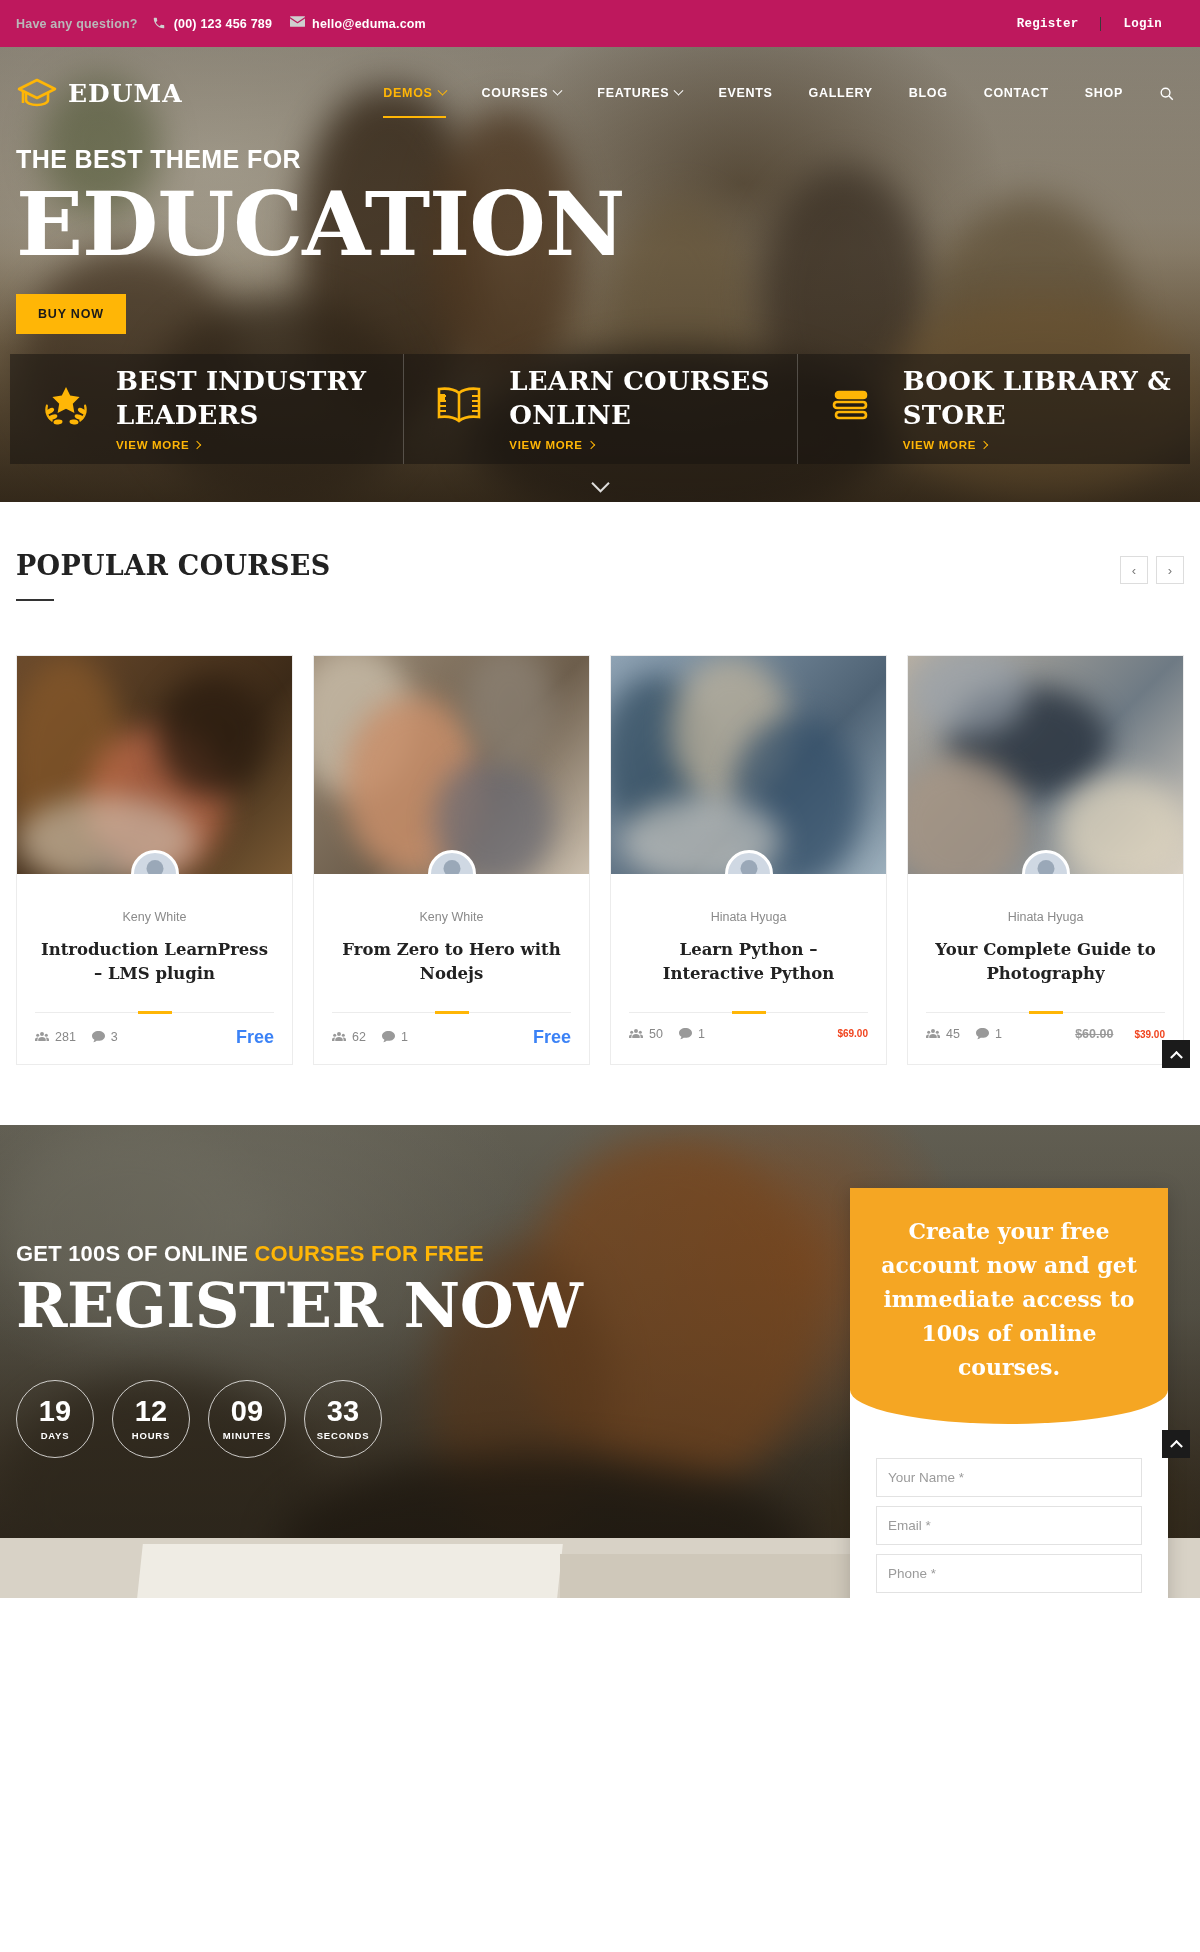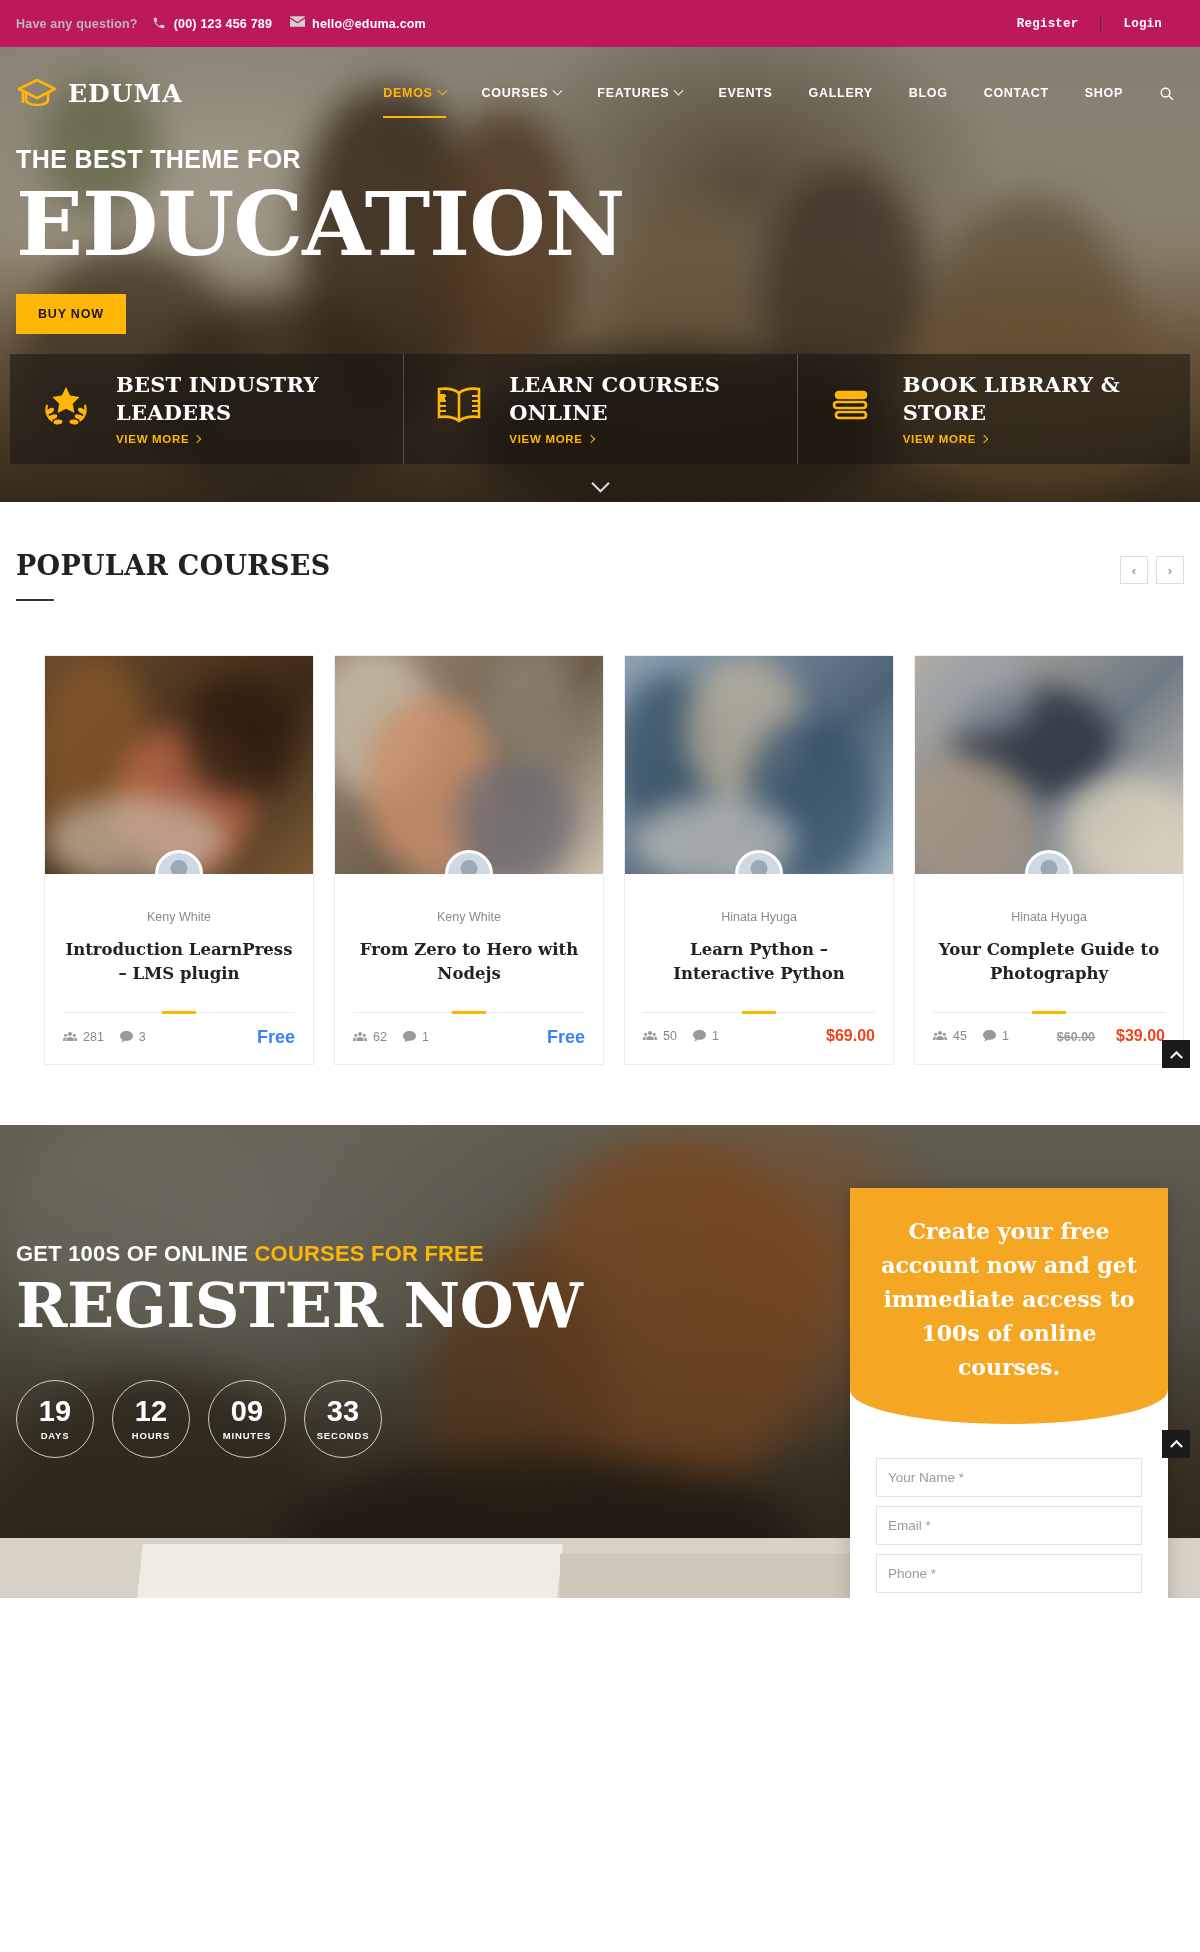--- a/index.html
+++ b/index.html
@@ -95,21 +95,21 @@
   }
   .feature {
     flex:1; display:flex; align-items:center; gap:22px; padding:0 18px 0 28px;
     position:relative;
   }
   .feature + .feature::before {
     content:""; position:absolute; left:0; top:0; bottom:0; width:1px; background:rgba(255,255,255,.22);
   }
   .f-icon { width:56px; height:52px; flex:0 0 auto; color:#ffb606; }
   .f-text h3 {
-    color:#fff; font-family:"DejaVu Serif", serif; font-size:21px; font-weight:bold;
+    color:#fff; font-family:"DejaVu Serif", serif; font-size:26px; font-weight:bold;
     line-height:1.3; letter-spacing:.2px;
   }
   .f-more { color:#ffb606; font-size:11.5px; font-weight:bold; letter-spacing:.7px; margin-top:7px; display:inline-flex; align-items:center; gap:5px; text-decoration:none; }
   .chev-r { width:6px; height:6px; border-right:1.8px solid currentColor; border-top:1.8px solid currentColor; transform:rotate(45deg); }
 
   .hero-down {
     position:absolute; left:0; right:0; bottom:8px; z-index:7; text-align:center; color:rgba(255,255,255,.85);
   }
   .hero-down .v { display:inline-block; width:13px; height:13px; border-right:2px solid currentColor; border-bottom:2px solid currentColor; transform:rotate(45deg); }
 
@@ -122,21 +122,21 @@
   }
   .sec-underline { width:38px; height:2px; background:#333; margin-top:18px; }
   .sec-head .grow { flex:1; }
   .arrows { display:flex; gap:8px; margin-top:6px; }
   .arrow {
     width:28px; height:28px; border:1px solid #ddd; background:#fff; color:#777;
     display:flex; align-items:center; justify-content:center; cursor:pointer; font-size:13px;
     font-family:"Liberation Sans", sans-serif;
   }
 
-  .cards { display:flex; gap:20px; margin-top:54px;margin-left:28px; }
+  .cards { display:flex; gap:20px; margin-top:54px; }
   .card { flex:1; border:1px solid #ececec; background:#fff; position:relative; }
   .card-img { height:218px; position:relative; overflow:hidden; }
   .ph { position:absolute; inset:0; }
   .ph .p { position:absolute; border-radius:50%; filter:blur(14px); }
 
   .avatar {
     position:absolute; left:50%; transform:translateX(-50%); bottom:-24px;
     width:48px; height:48px; border-radius:50%; border:3px solid #fff; overflow:hidden;
     background:#cfd8e3; z-index:3;
   }
@@ -148,21 +148,21 @@
     margin-top:14px; font-family:"DejaVu Serif", serif; font-weight:bold; font-size:16.5px;
     line-height:1.45; color:#222;
   }
   .card-sep { margin:26px 0 0 0; height:1px; background:#ececec; position:relative; }
   .card-sep::after { content:""; position:absolute; left:50%; transform:translateX(-50%); top:-1px; width:34px; height:3px; background:#ffb606; }
   .card-meta { display:flex; align-items:center; padding:14px 18px 16px 18px; font-size:12.5px; color:#888; gap:16px; }
   .meta-i { display:flex; align-items:center; gap:6px; }
   .meta-i svg { display:block; }
   .card-meta .grow { flex:1; }
   .price-free { color:#3b82f6; font-weight:bold; font-size:18px; }
-  .price { color:#f0441e; font-weight:bold; font-size:16px;padding-left:18px; }
+  .price { color:#f0441e; font-weight:bold; font-size:10px;padding-left:18px; }
   .price-old { color:#9a9a9a; font-weight:bold; font-size:12.5px; text-decoration:line-through; margin-right:3px; }
 
   .totop {
     position:absolute; right:10px; width:28px; height:28px; background:#1b1b1b; color:#fff;
     display:flex; align-items:center; justify-content:center; cursor:pointer; z-index:40;
   }
   .totop .v { width:9px; height:9px; border-left:2px solid #fff; border-top:2px solid #fff; transform:rotate(45deg) translate(2px,2px); }
 
   
   .register { position:relative; height:473px; overflow:hidden; background:#6f665a; }

